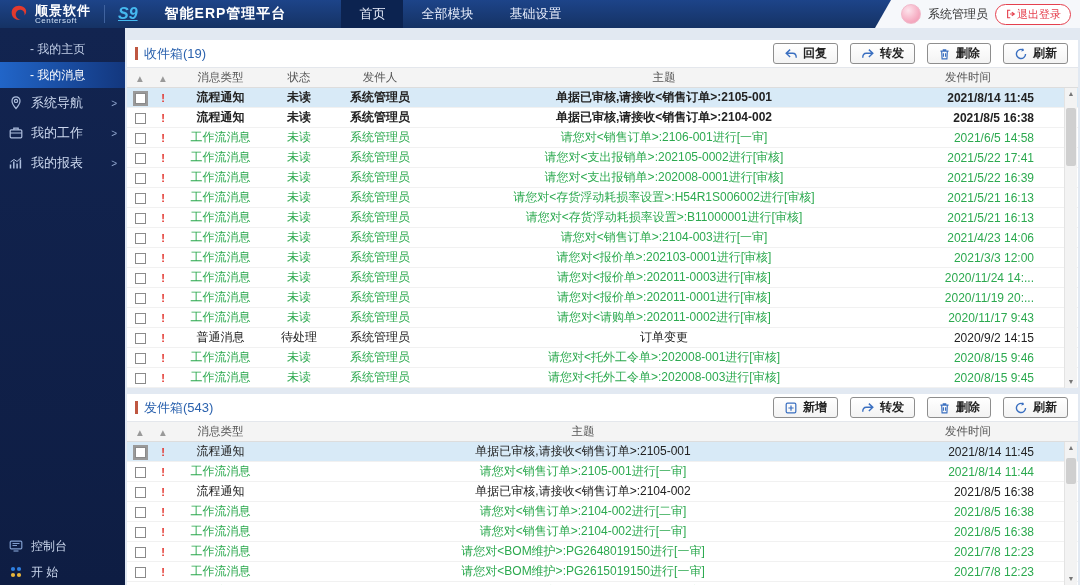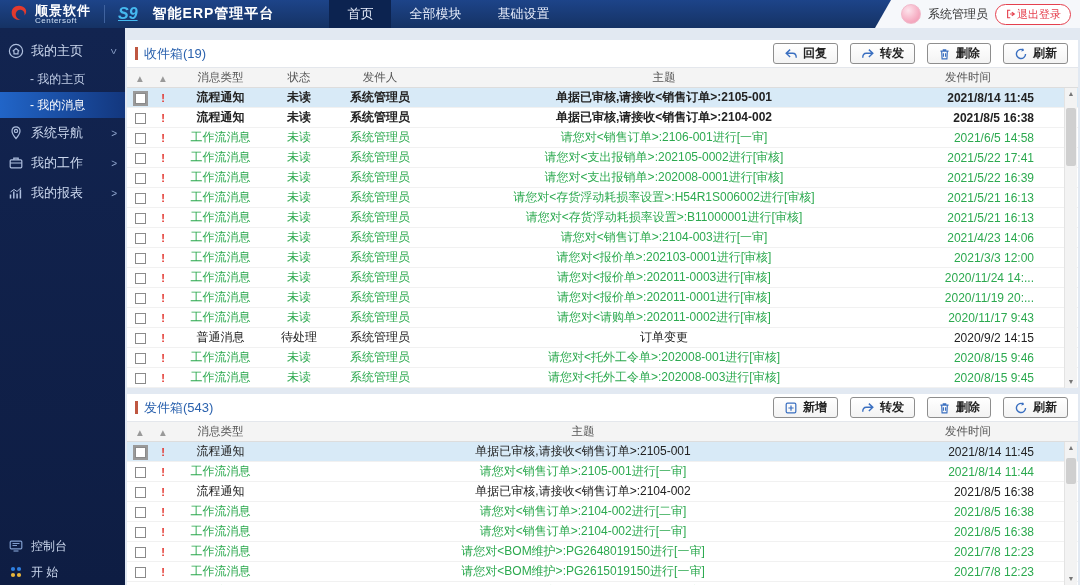--- a/index.html
+++ b/index.html
@@ -9,21 +9,21 @@
 
   
   .header { height:28px; flex:0 0 28px; display:flex; align-items:center;
     background:linear-gradient(180deg,#1d4489 0%,#153264 100%); position:relative; color:#fff; }
   .logo-group { display:flex; align-items:center; gap:5px; padding-left:8px; }
   .logo-swirl svg { display:block; }
   .logo-text { line-height:1; }
   .logo-cn { font-size:13px; font-weight:bold; letter-spacing:1px; }
   .logo-en { font-size:8px; color:#cfe0f5; letter-spacing:.5px; }
   .logo-div { width:1px; height:18px; background:#40639f; margin:0 8px; }
-  .s9 { font-size:16px; font-weight:bold; font-style:italic; color:#46b9ef; margin-right:10px;text-decoration:underline; }
+  .s9 { font-size:16px; font-weight:bold; font-style:italic; color:#46b9ef; margin-right:22px;text-decoration:underline; }
   .platform-title { font-size:14px; font-weight:bold; letter-spacing:1px; }
   .nav { display:flex; height:28px; margin-left:55px; }
   .nav-tab { padding:0 18px; display:flex; align-items:center; font-size:13px; cursor:pointer; color:#e8eefc; }
   .nav-tab.active { background:#0c2350; }
   .clock { margin-left:auto; display:flex; align-items:center; gap:8px; padding-right:16px; }
   .clock-time { font-size:12px; color:#e6eefb; }
   .clock-date { font-size:9.5px; color:#dce6f8; line-height:1.25; }
   .header-right { position:absolute; right:0; top:0; height:28px; width:205px;
     background:#f6f8fb; clip-path:polygon(16px 0,100% 0,100% 100%,0 100%);
     display:flex; align-items:center; gap:7px; padding-left:26px; }
@@ -123,30 +123,20 @@
           <path d="M7 3 H3.5 V13 H7 M9 5.5 L12.5 8 L9 10.5 M12 8 H6.5" fill="none" stroke="#e5404e" stroke-width="1.5"></path>
         </svg>
       <span>退出登录</span>
     </span>
   </div>
 </div>
 
 <div class="app-body">
   <div class="sidebar">
     <div>
-        <div class="side-item">
-          <span class="side-icon">
-            <svg width="16" height="16" viewBox="0 0 16 16">
-              <circle cx="8" cy="8" r="6.6" fill="none" stroke="#aebfde" stroke-width="1.2"></circle>
-              <path d="M4.8 8.3 L8 5.6 L11.2 8.3 M6 8.2 V10.8 H10 V8.2" fill="none" stroke="#aebfde" stroke-width="1.2"></path>
-            </svg>
-          </span>
-          <span>我的主页</span>
-          <span class="chev chev-down">&gt;</span>
-        </div>
         <div class="side-sub">- 我的主页</div>
         <div class="side-sub active">- 我的消息</div>
         <div class="side-item">
           <span class="side-icon">
             <svg width="16" height="16" viewBox="0 0 16 16">
               <path d="M8 1.8 C5.6 1.8 4 3.6 4 5.9 C4 8.9 8 13.5 8 13.5 C8 13.5 12 8.9 12 5.9 C12 3.6 10.4 1.8 8 1.8 Z" fill="none" stroke="#aebfde" stroke-width="1.2"></path>
               <circle cx="8" cy="5.9" r="1.6" fill="none" stroke="#aebfde" stroke-width="1.2"></circle>
             </svg>
           </span>
           <span>系统导航</span>

